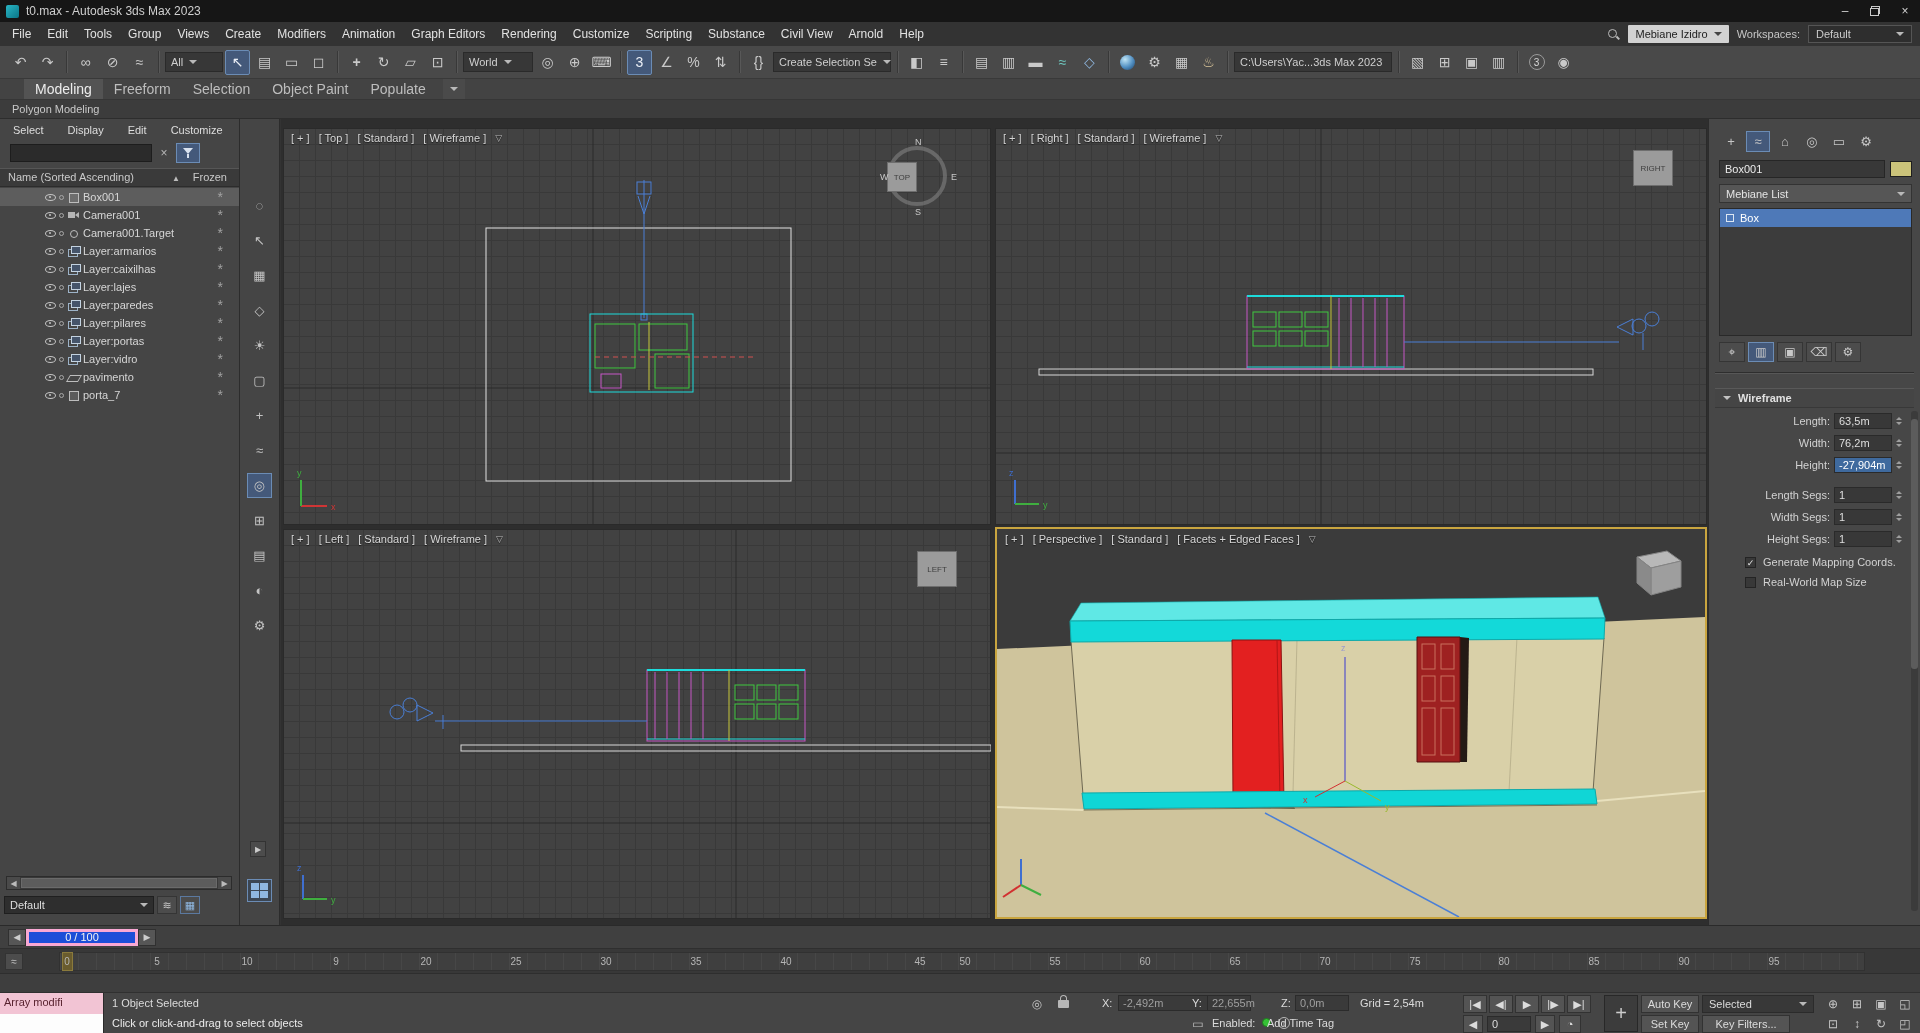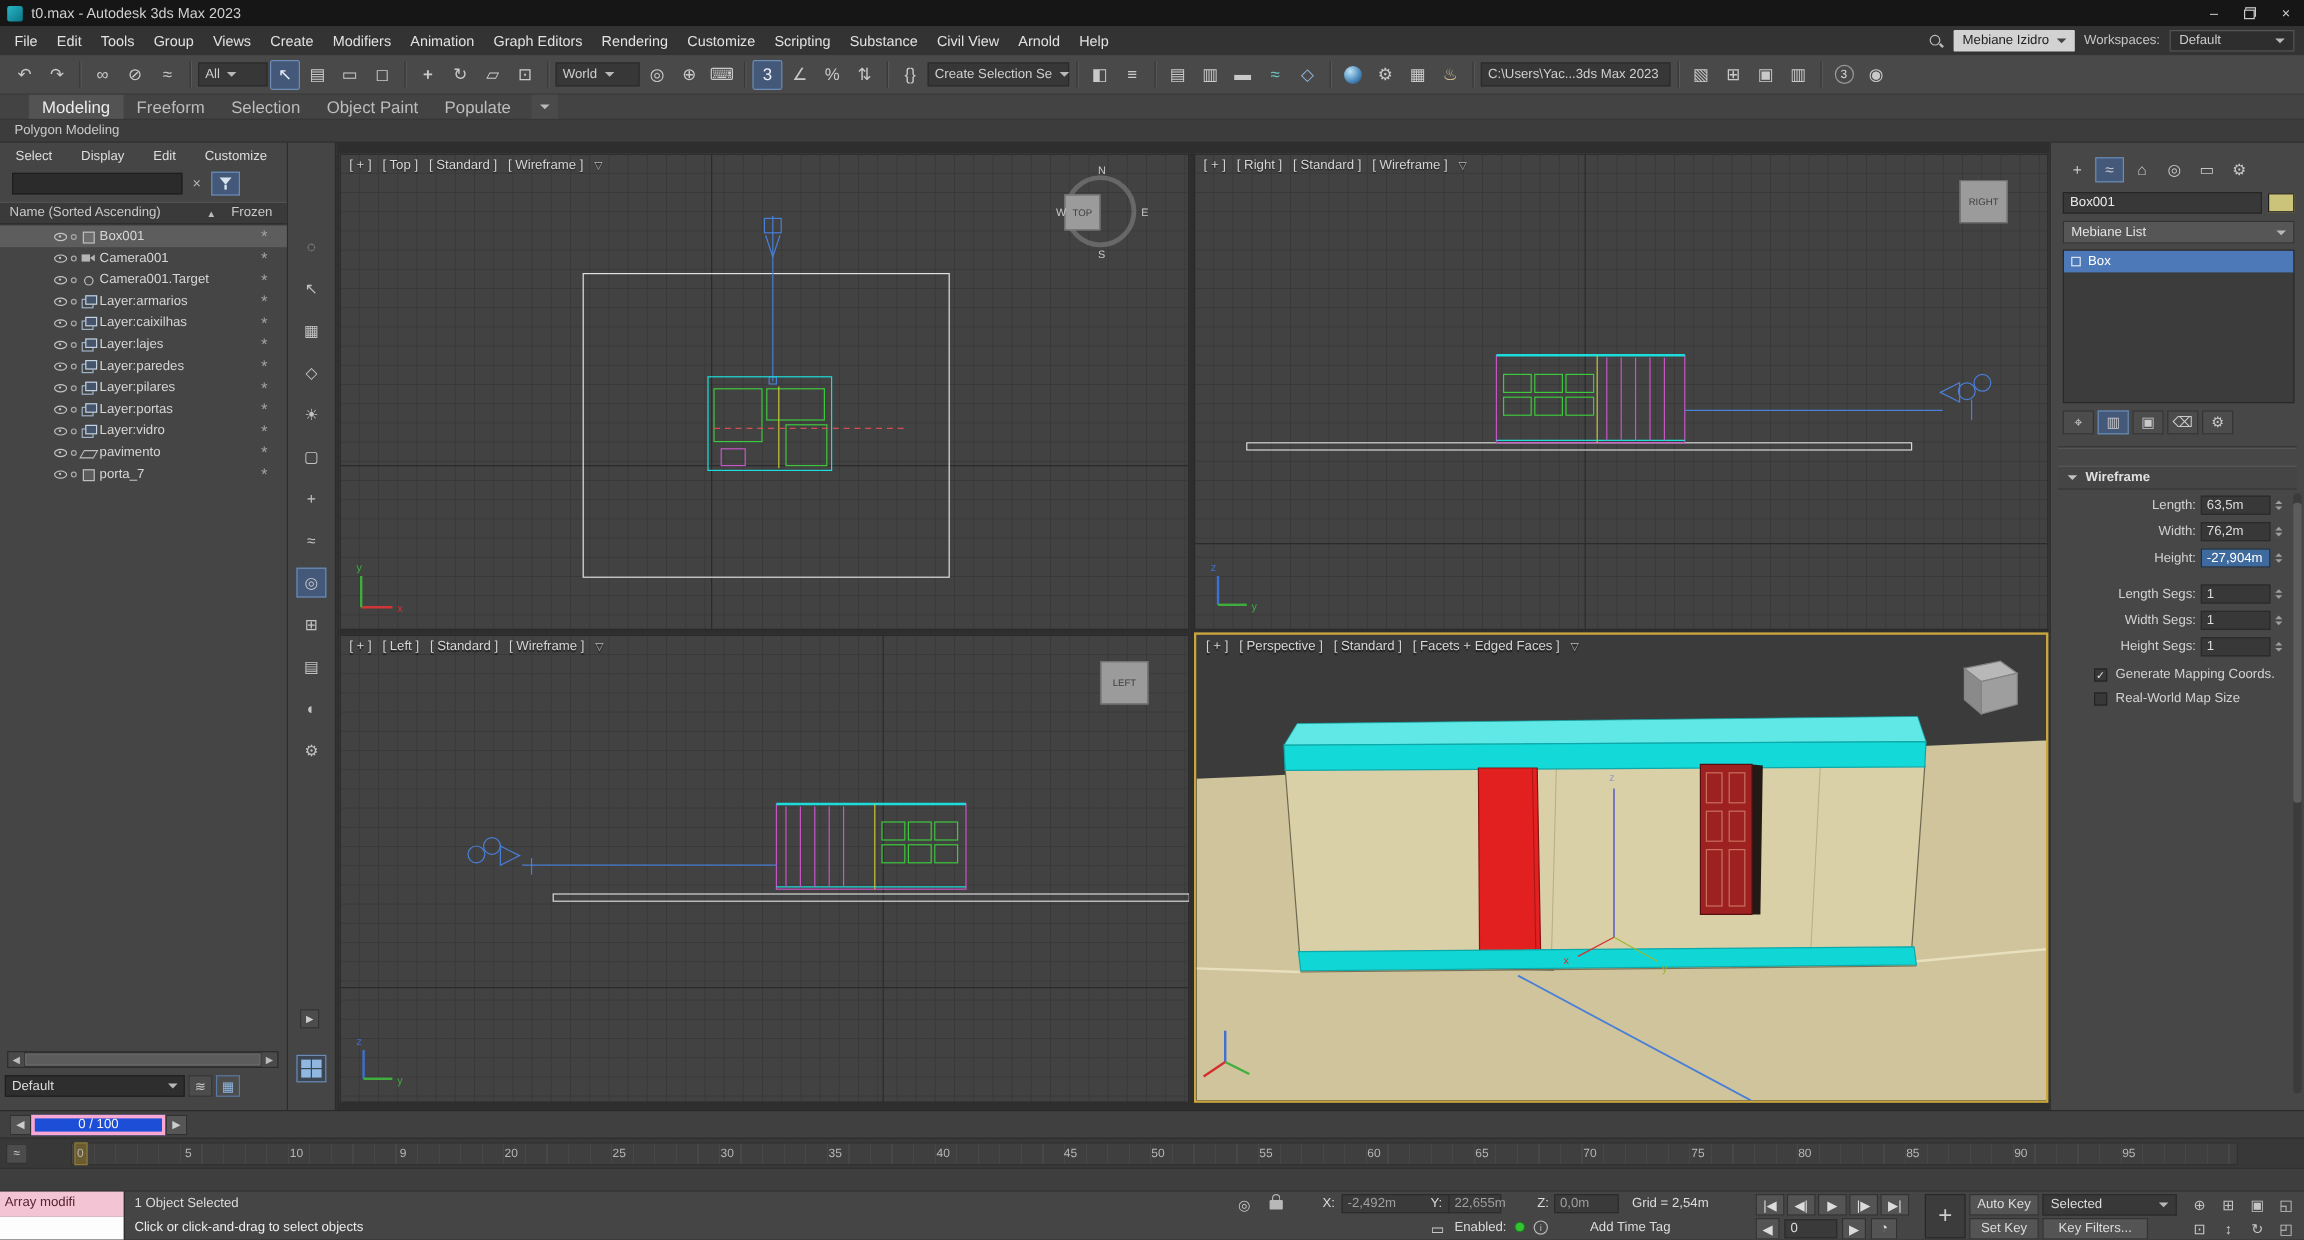--- a/index.html
+++ b/index.html
@@ -729,21 +729,21 @@
     <span class="tb-marker"></span>
     <span class="tick" style="left:67px">0</span>
     <span class="tick" style="left:157px">5</span>
     <span class="tick" style="left:247px">10</span>
     <span class="tick" style="left:336px">9</span>
     <span class="tick" style="left:426px">20</span>
     <span class="tick" style="left:516px">25</span>
     <span class="tick" style="left:606px">30</span>
     <span class="tick" style="left:696px">35</span>
     <span class="tick" style="left:786px">40</span>
-    <span class="tick" style="left:892px">45</span>
+    <span class="tick" style="left:920px">45</span>
     <span class="tick" style="left:965px">50</span>
     <span class="tick" style="left:1055px">55</span>
     <span class="tick" style="left:1145px">60</span>
     <span class="tick" style="left:1235px">65</span>
     <span class="tick" style="left:1325px">70</span>
     <span class="tick" style="left:1415px">75</span>
     <span class="tick" style="left:1504px">80</span>
     <span class="tick" style="left:1594px">85</span>
     <span class="tick" style="left:1684px">90</span>
     <span class="tick" style="left:1774px">95</span>
@@ -769,21 +769,21 @@
     <span class="sb-text" style="left:1192px;top:4px">Y:</span>
     <span class="sb-field" style="left:1207px;top:2px;width:44px">22,655m</span>
     <span class="sb-text" style="left:1281px;top:4px">Z:</span>
     <span class="sb-field" style="left:1295px;top:2px;width:54px">0,0m</span>
     <span class="sb-text" style="left:1360px;top:4px">Grid = 2,54m</span>
 
     <span class="sb-icon" style="left:1190px;top:22px;width:16px">▭</span>
     <span class="sb-text" style="left:1212px;top:24px">Enabled:</span>
     <span class="gdot" style="position:absolute;left:1262px;top:25px"></span>
     <span class="info" style="position:absolute;left:1278px;top:24px">i</span>
-    <span class="sb-text" style="left:1325px;top:24px">Add Time Tag</span>
+    <span class="sb-text" style="left:1267px;top:24px">Add Time Tag</span>
 
     <span class="sb-btn" style="left:1463px;top:2px;width:24px">|◀</span>
     <span class="sb-btn" style="left:1489px;top:2px;width:24px">◀|</span>
     <span class="sb-btn" style="left:1515px;top:2px;width:24px">▶</span>
     <span class="sb-btn" style="left:1541px;top:2px;width:24px">|▶</span>
     <span class="sb-btn" style="left:1567px;top:2px;width:24px">▶|</span>
 
     <span class="sb-btn" style="left:1463px;top:22px;width:20px">◀</span>
     <span class="sb-field" style="left:1487px;top:23px;width:44px;color:#dcdcdc">0</span>
     <span class="sb-btn" style="left:1535px;top:22px;width:20px">▶</span>

